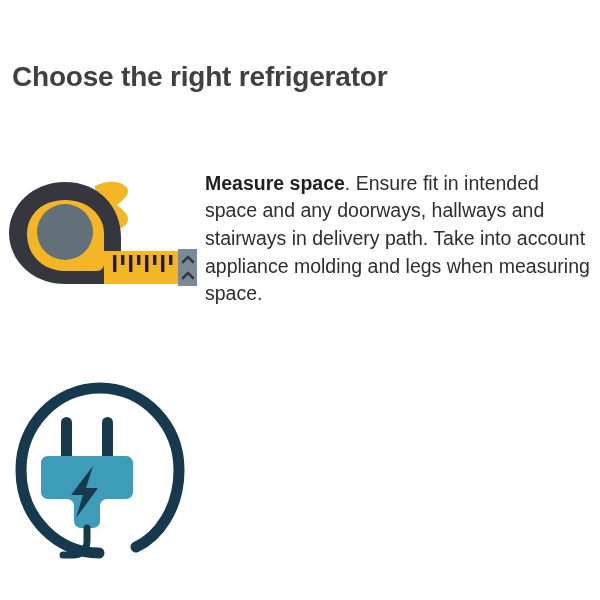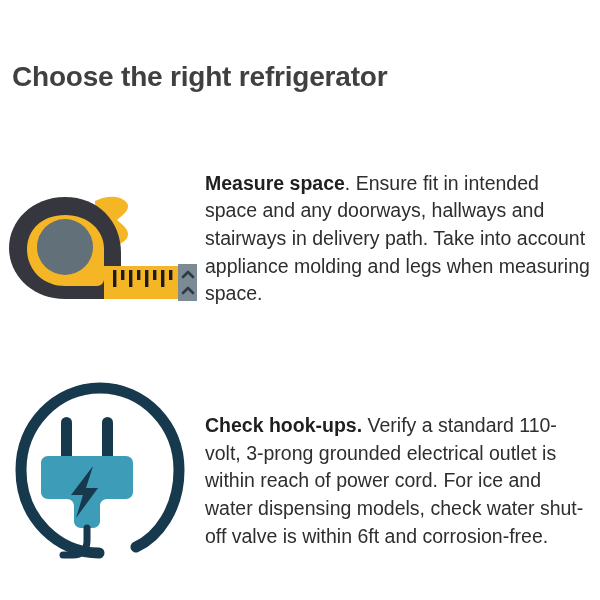--- a/index.html
+++ b/index.html
@@ -34,21 +34,21 @@
     white-space: nowrap;
   }
 
   
   .tip-row {
     position: absolute;
     left: 0;
     width: 600px;
     display: flex;
     flex-direction: row;
-    align-items: flex-end;
+    align-items: center;
   }
   #row-measure { top: 150px; }
   #row-hookups { top: 364px; }
 
   .tip-icon {
     width: 205px;
     flex: 0 0 205px;
     display: flex;
     align-items: flex-start;
     justify-content: center;
@@ -153,16 +153,15 @@
                  C41 129, 38 126, 38 122
                  L38 93
                  C38 89, 41 86, 45 86 Z" fill="#3d9cb8"></path>
 
         <path d="M90 96 L68 125 L80 125 L73 148 L95 118 L83 118 Z" fill="#16394d"></path>
 
         <path d="M84 158 L84 171 C84 180, 78 185, 70 185 L60 185" fill="none" stroke="#16394d" stroke-width="7" stroke-linecap="round"></path>
       </svg>
     </div>
 
-    <p class="tip-text"><span class="lead">Check hook-ups.</span><span> Verify a standard 110-volt, 3-prong grounded electrical outlet is within reach of power cord. For ice and water dispensing models, check water shut-off valve is within 6ft and corrosion-free.</span></p>
   </div>
 
 </div>
 
 </body></html>

